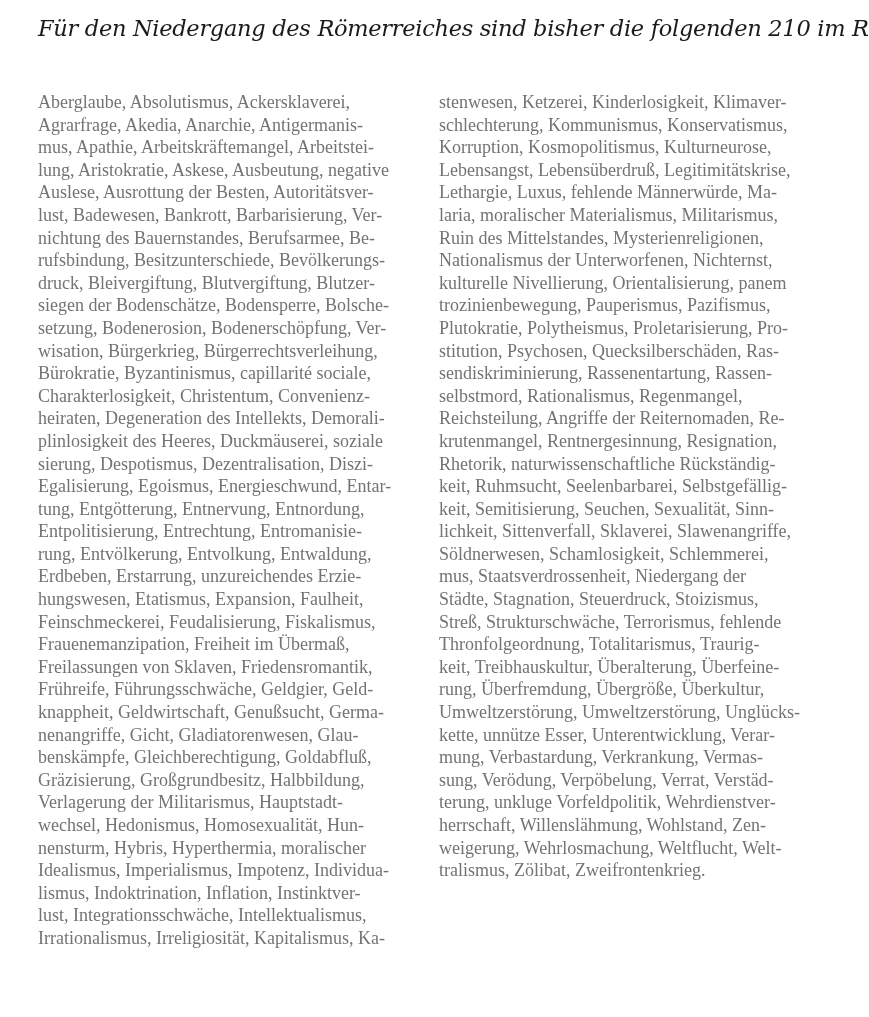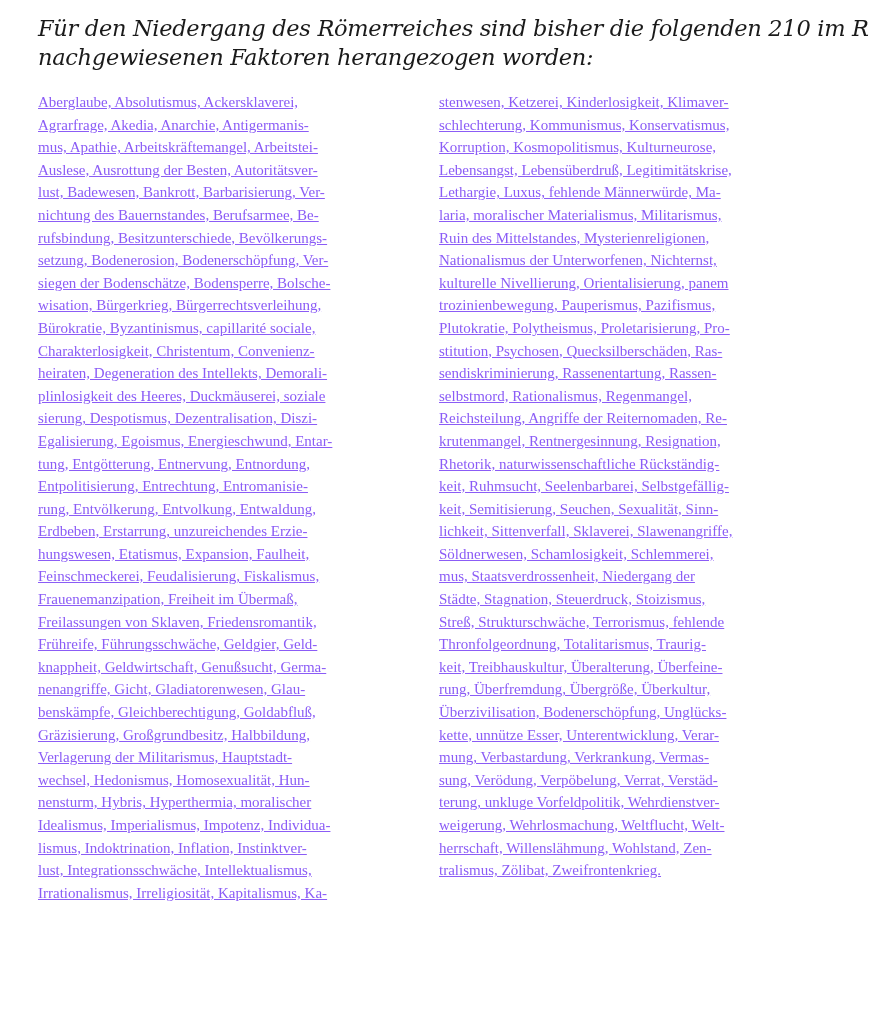--- a/index.html
+++ b/index.html
@@ -7,44 +7,45 @@
   .heading {
     position: absolute; left: 38px; top: 14px; width: 820px;
     font-family: "DejaVu Serif", "Liberation Serif", serif;
     font-style: italic; font-size: 22.5px; line-height: 29px; color: #1a1a1a;
     letter-spacing: -0.3px;
   }
   .heading .line { display: block; white-space: nowrap; }
   .col {
     position: absolute; top: 91px;
     font-family: "Liberation Serif", "DejaVu Serif", serif;
-    font-size: 15px; line-height: 22.6px; color: #8b5cf6; text-decoration: underline;
+    font-size: 18px; line-height: 22.6px; color: #737373;
   }
   .col.left { left: 38px; width: 410px; }
   .col.right { left: 439px; width: 400px; }
   .col .line { display: block; white-space: nowrap; }
 </style>
 </head>
 <body>
 
 <div class="heading">
   <span class="line">Für den Niedergang des Römerreiches sind bisher die folgenden 210 im Register</span>
-  <span class="line">nachgewiesenen Faktoren herangezogen worden:</span>
 </div>
 
 <div class="col left" id="col-left">
     <span class="line">Aberglaube, Absolutismus, Ackersklaverei,</span>
     <span class="line">Agrarfrage, Akedia, Anarchie, Antigermanis-</span>
     <span class="line">mus, Apathie, Arbeitskräftemangel, Arbeitstei-</span>
+    <span class="line">lung, Aristokratie, Askese, Ausbeutung, negative</span>
     <span class="line">Auslese, Ausrottung der Besten, Autoritätsver-</span>
     <span class="line">lust, Badewesen, Bankrott, Barbarisierung, Ver-</span>
     <span class="line">nichtung des Bauernstandes, Berufsarmee, Be-</span>
     <span class="line">rufsbindung, Besitzunterschiede, Bevölkerungs-</span>
+    <span class="line">druck, Bleivergiftung, Blutvergiftung, Blutzer-</span>
+    <span class="line">siegen der Bodenschätze, Bodensperre, Bolsche-</span>
     <span class="line">setzung, Bodenerosion, Bodenerschöpfung, Ver-</span>
-    <span class="line">siegen der Bodenschätze, Bodensperre, Bolsche-</span>
     <span class="line">wisation, Bürgerkrieg, Bürgerrechtsverleihung,</span>
     <span class="line">Bürokratie, Byzantinismus, capillarité sociale,</span>
     <span class="line">Charakterlosigkeit, Christentum, Convenienz-</span>
     <span class="line">heiraten, Degeneration des Intellekts, Demorali-</span>
     <span class="line">plinlosigkeit des Heeres, Duckmäuserei, soziale</span>
     <span class="line">sierung, Despotismus, Dezentralisation, Diszi-</span>
     <span class="line">Egalisierung, Egoismus, Energieschwund, Entar-</span>
     <span class="line">tung, Entgötterung, Entnervung, Entnordung,</span>
     <span class="line">Entpolitisierung, Entrechtung, Entromanisie-</span>
     <span class="line">rung, Entvölkerung, Entvolkung, Entwaldung,</span>
@@ -87,21 +88,21 @@
     <span class="line">keit, Ruhmsucht, Seelenbarbarei, Selbstgefällig-</span>
     <span class="line">keit, Semitisierung, Seuchen, Sexualität, Sinn-</span>
     <span class="line">lichkeit, Sittenverfall, Sklaverei, Slawenangriffe,</span>
     <span class="line">Söldnerwesen, Schamlosigkeit, Schlemmerei,</span>
     <span class="line">mus, Staatsverdrossenheit, Niedergang der</span>
     <span class="line">Städte, Stagnation, Steuerdruck, Stoizismus,</span>
     <span class="line">Streß, Strukturschwäche, Terrorismus, fehlende</span>
     <span class="line">Thronfolgeordnung, Totalitarismus, Traurig-</span>
     <span class="line">keit, Treibhauskultur, Überalterung, Überfeine-</span>
     <span class="line">rung, Überfremdung, Übergröße, Überkultur,</span>
-    <span class="line">Überzivilisation, Bodenerschöpfung, Unglücks-</span>
+    <span class="line">Umweltzerstörung, Umweltzerstörung, Unglücks-</span>
     <span class="line">kette, unnütze Esser, Unterentwicklung, Verar-</span>
     <span class="line">mung, Verbastardung, Verkrankung, Vermas-</span>
     <span class="line">sung, Verödung, Verpöbelung, Verrat, Verstäd-</span>
     <span class="line">terung, unkluge Vorfeldpolitik, Wehrdienstver-</span>
+    <span class="line">herrschaft, Willenslähmung, Wohlstand, Zen-</span>
     <span class="line">weigerung, Wehrlosmachung, Weltflucht, Welt-</span>
-    <span class="line">herrschaft, Willenslähmung, Wohlstand, Zen-</span>
     <span class="line">tralismus, Zölibat, Zweifrontenkrieg.</span>
   </div>
 
 </body></html>

